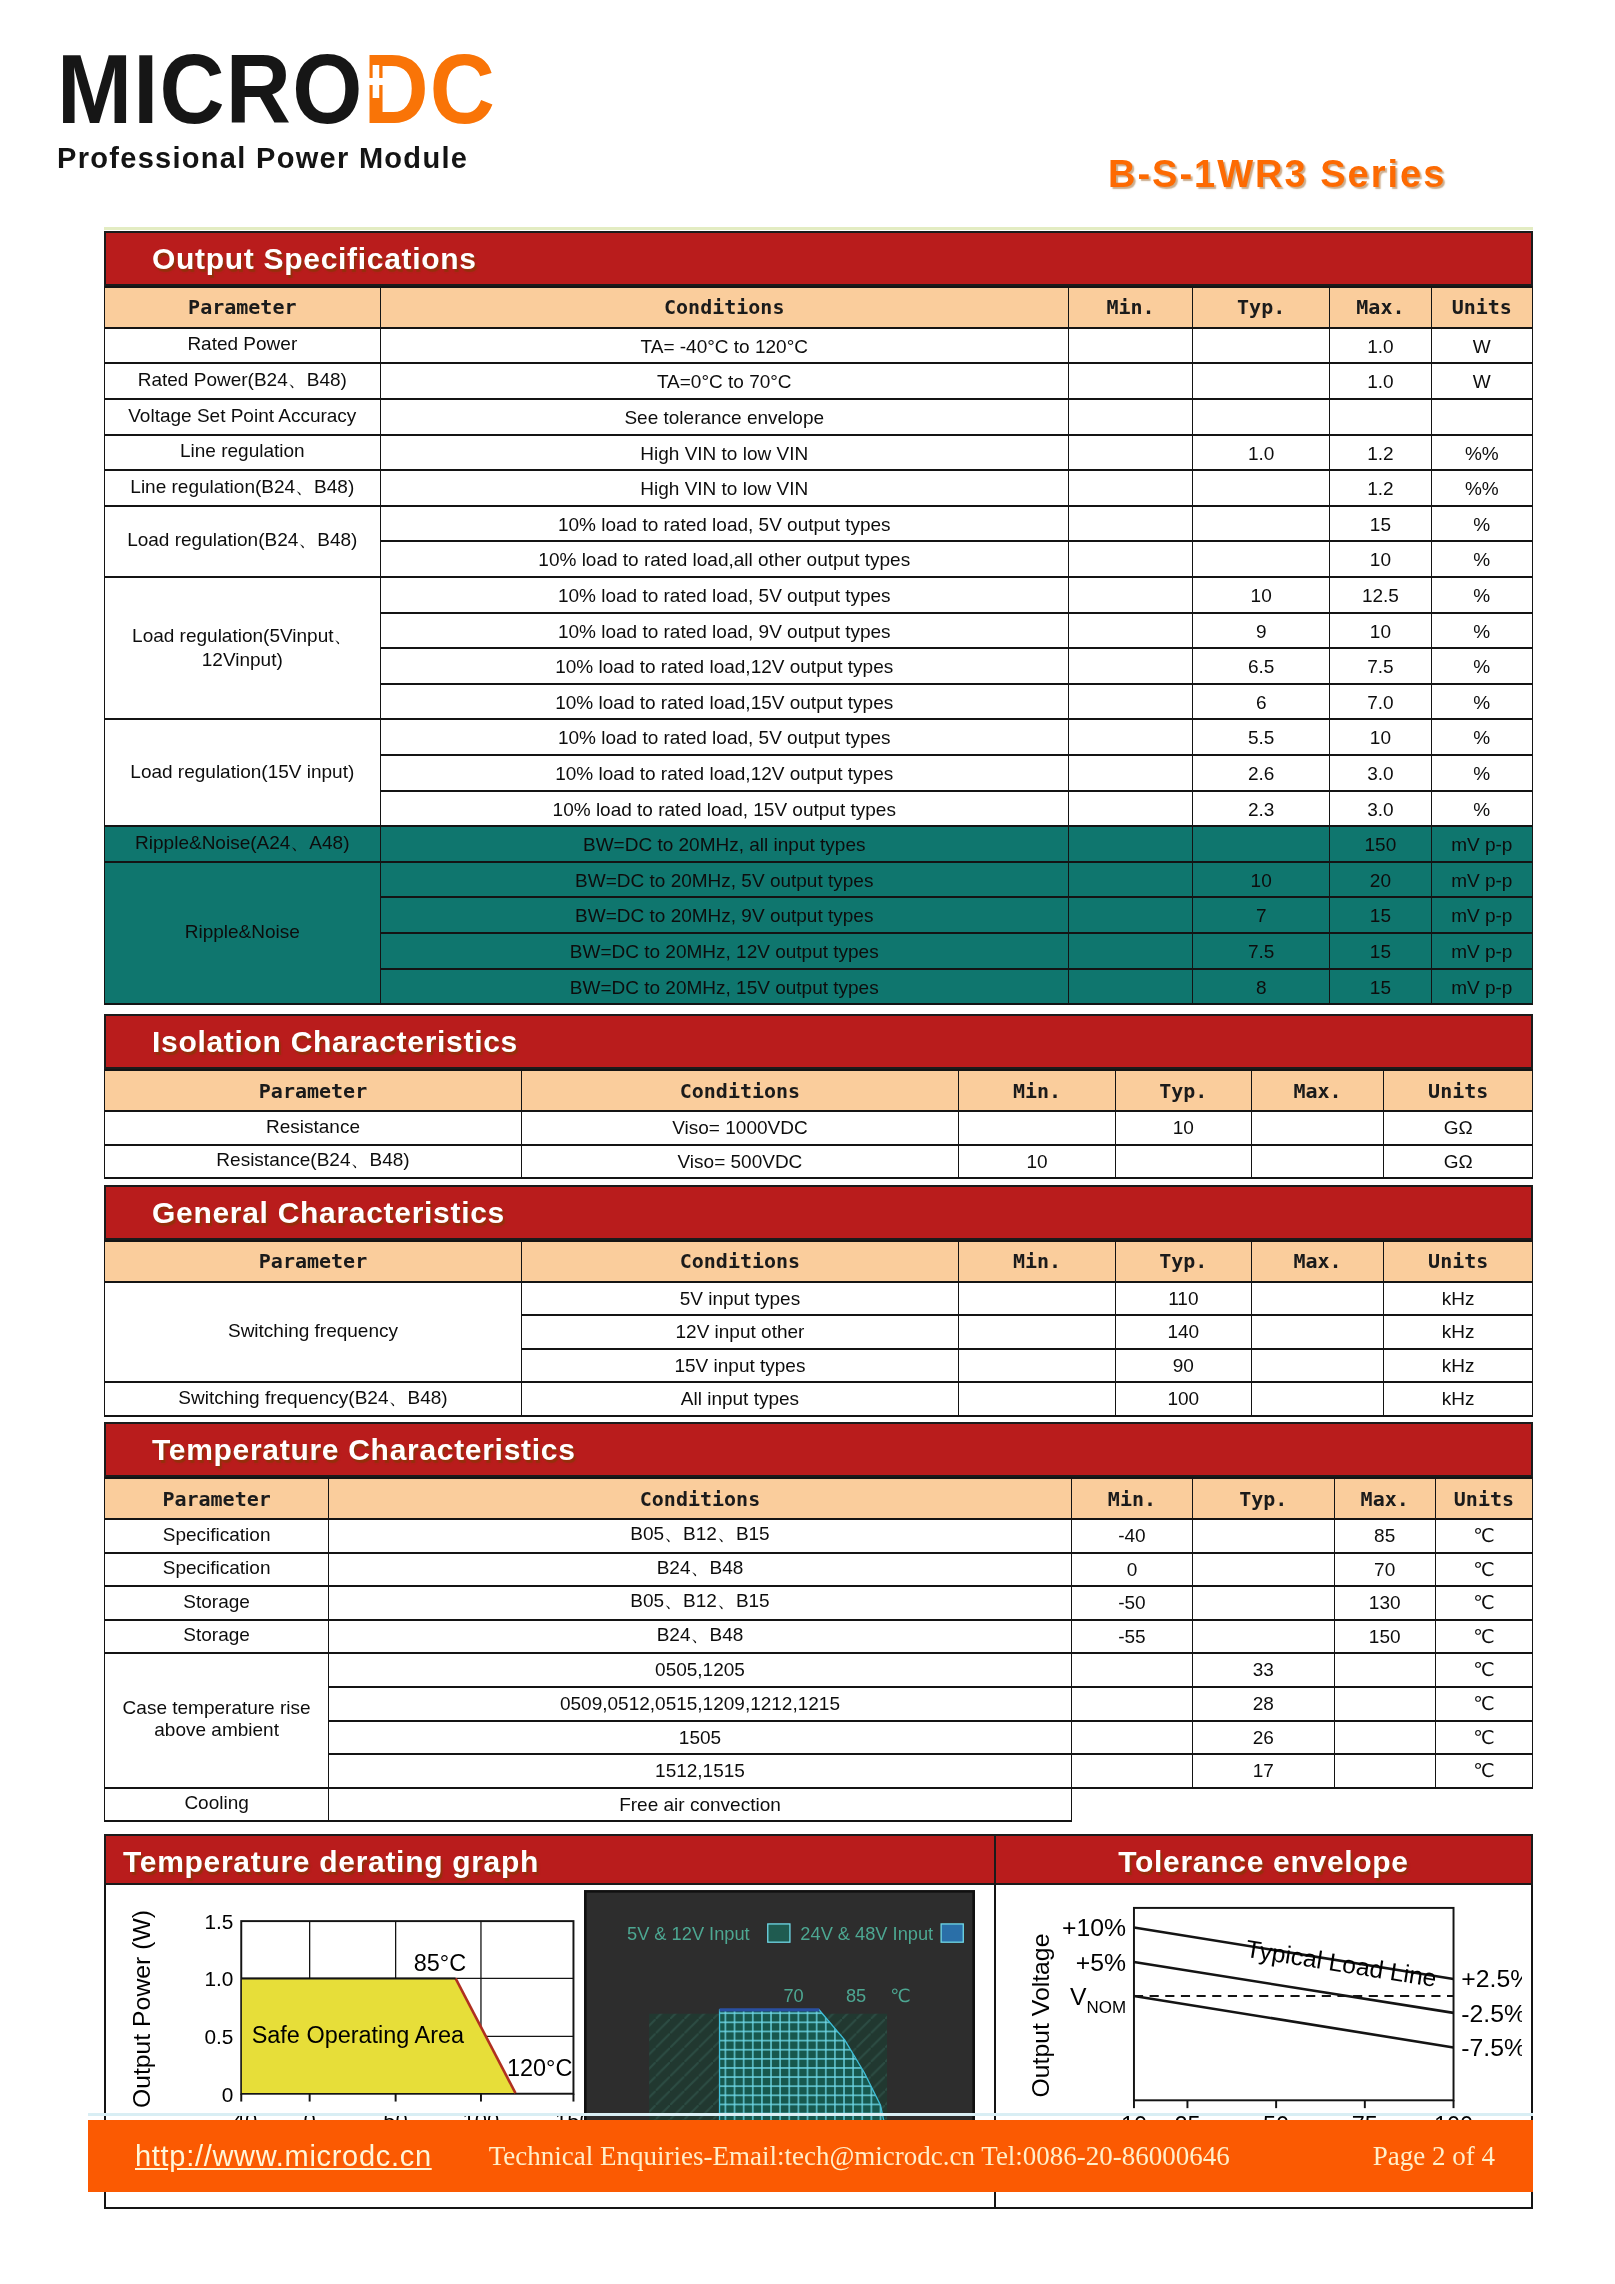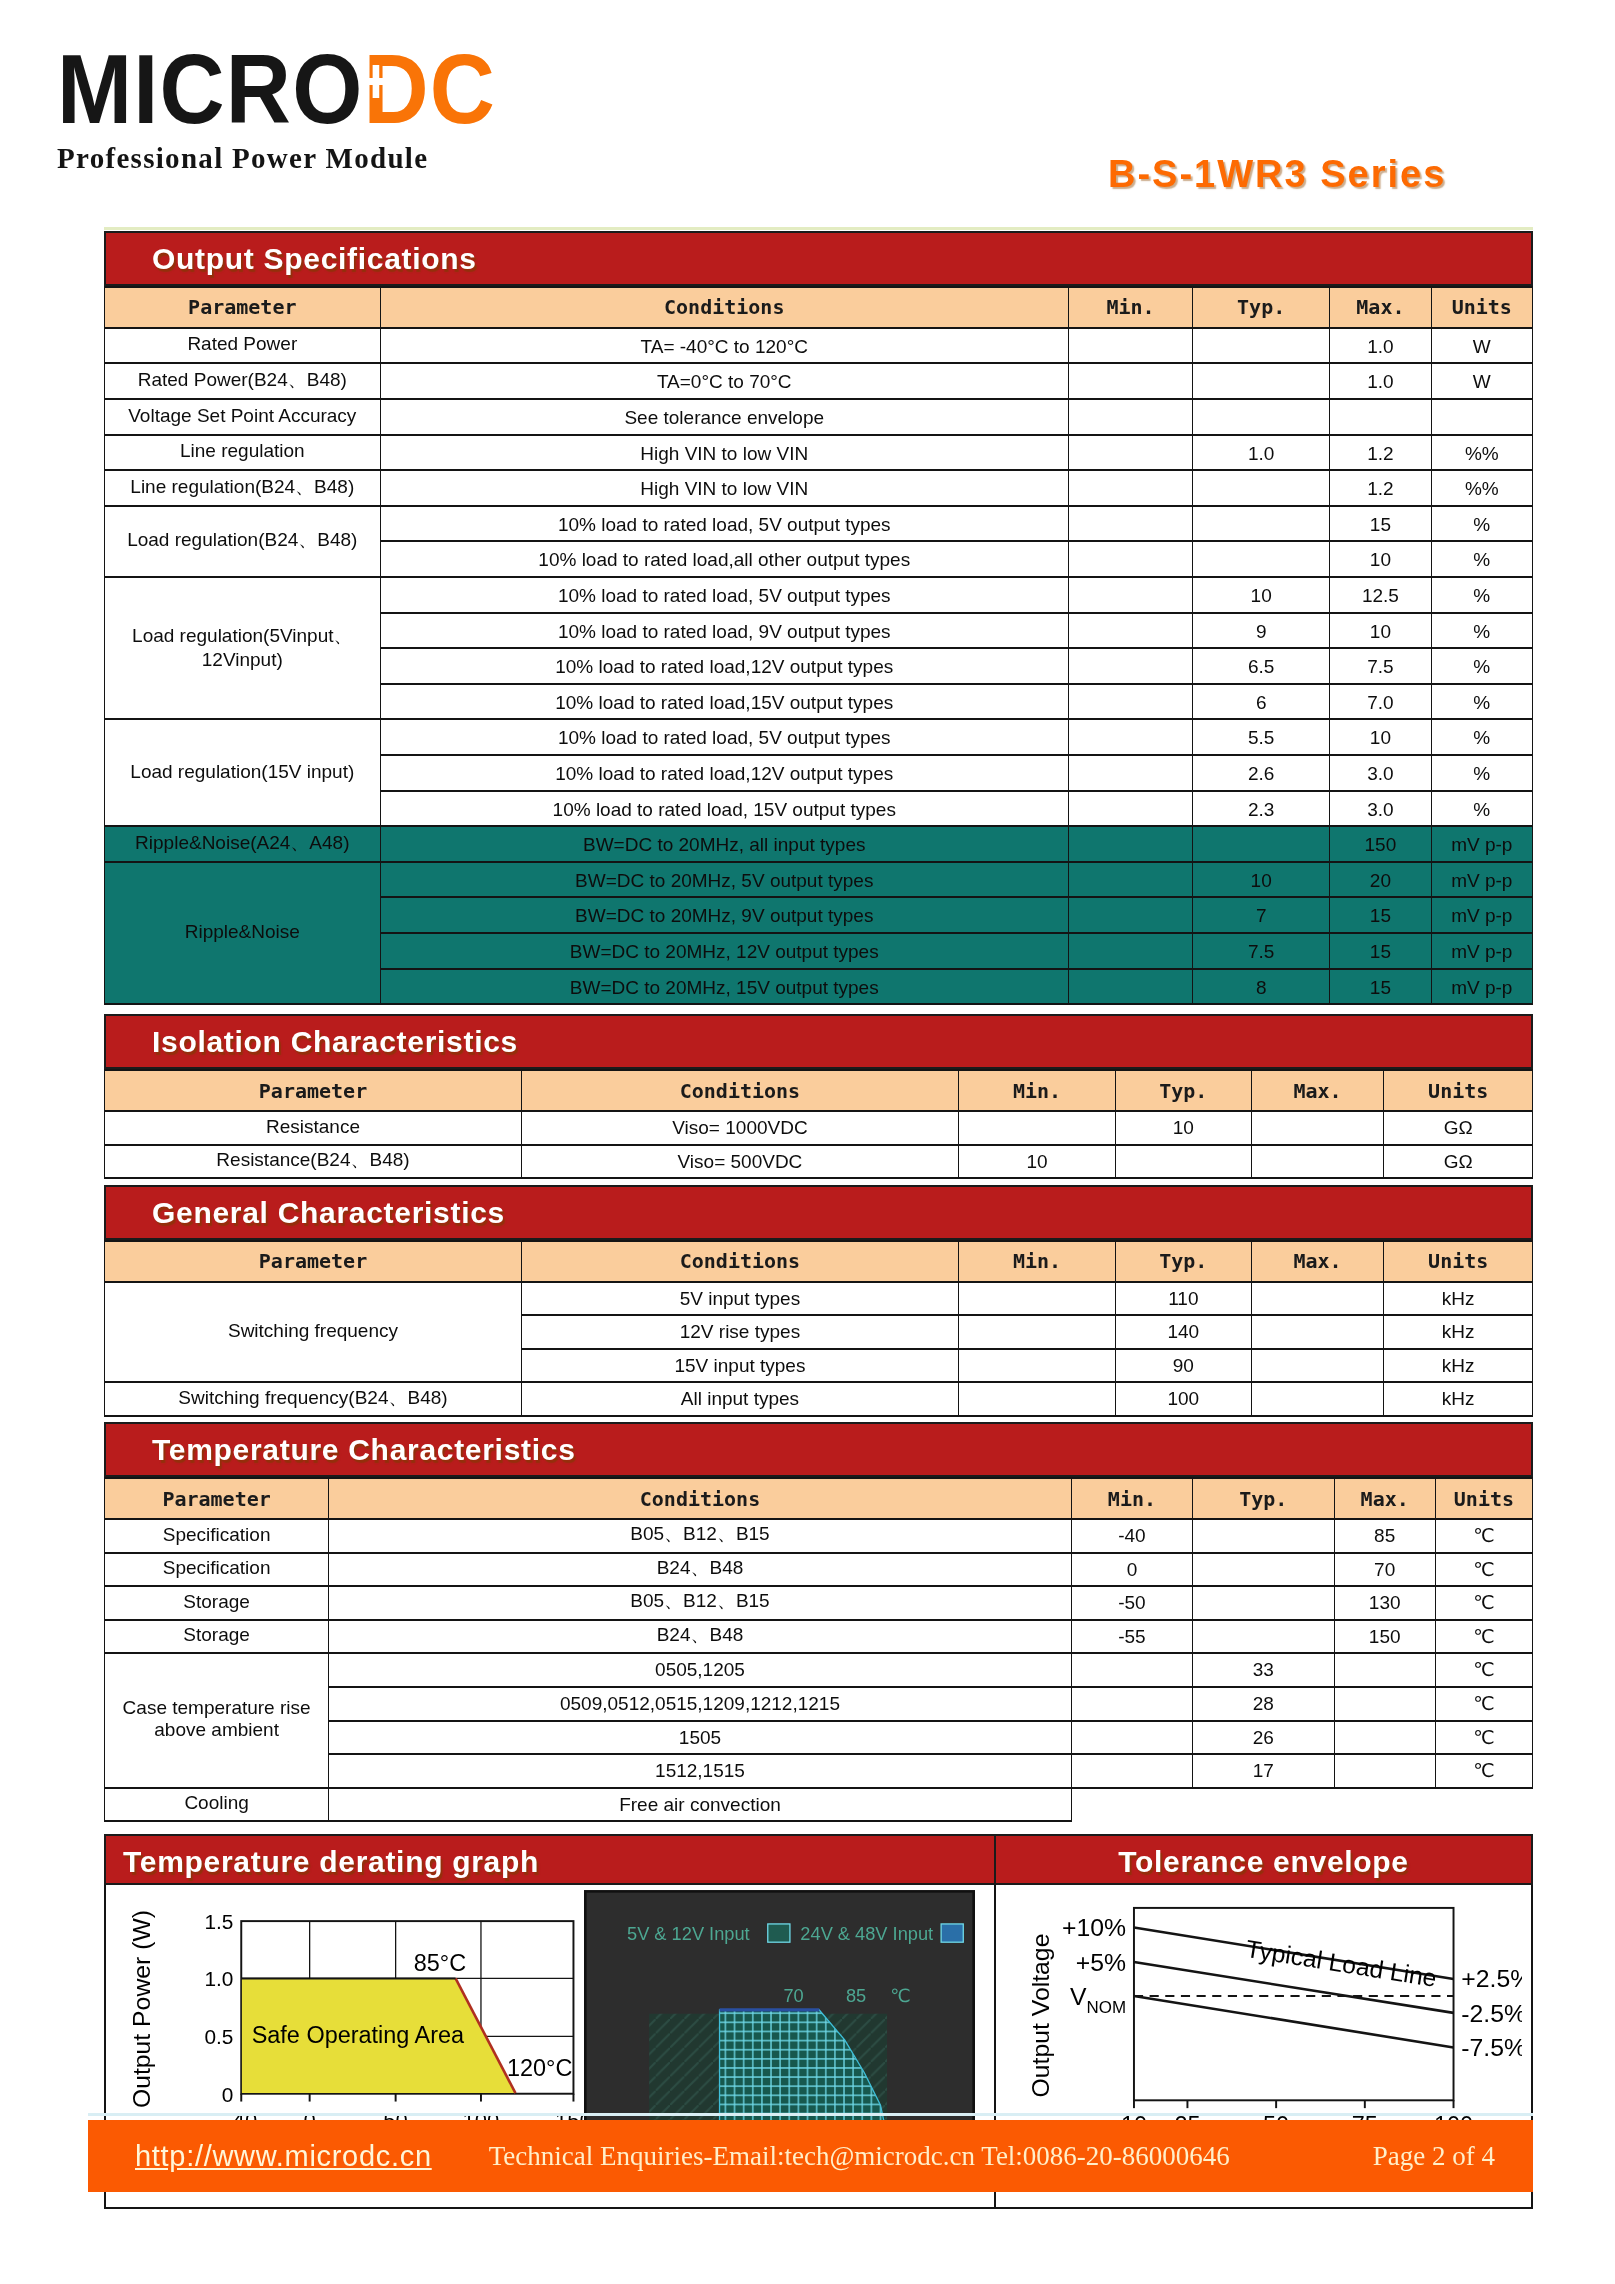--- a/index.html
+++ b/index.html
@@ -7,21 +7,21 @@
   .page{position:relative;width:1616px;height:2284px;background:#ffffff;overflow:hidden;
         font-family:"Liberation Sans","DejaVu Sans",sans-serif;color:#0d0d0d;}
 
   
   .logo{position:absolute;left:57px;top:40px;}
   .logo-line{font-size:98px;line-height:1.0;font-weight:bold;letter-spacing:1.3px;
              transform:scaleX(.92);transform-origin:left;white-space:nowrap;color:#161616;}
   .logo-dc{color:#F97407;}
   .logo-d{position:relative;display:inline-block;color:#F97407;}
   .logo-plus{position:absolute;left:-5.2px;top:9px;font-size:64px;font-weight:bold;color:#ffffff;line-height:1;}
-  .tagline{margin-top:3.9px;font-size:29px;font-weight:bold;letter-spacing:1.3px;color:#141414;font-family:Liberation Serif, serif;}
+  .tagline{margin-top:3.9px;font-size:29px;font-weight:bold;letter-spacing:1.3px;color:#141414;}
   .series{position:absolute;left:1108px;top:153px;font-size:38px;font-weight:bold;letter-spacing:2px;
           color:#FD6A02;text-shadow:2px 2px 1.3px rgba(140,70,0,.45);white-space:nowrap;}
 
   
   .content{position:absolute;left:104px;top:227px;width:1429px;}
   .hairline-green{height:2.6px;background:#E3ECC2;margin-bottom:1.3px;}
 
   .section-bar{background:#b91c1c;border:2px solid #1b1b1b;height:51px;line-height:51px;
                color:#ffffff;font-weight:bold;font-size:30px;padding-left:46px;
                text-shadow:2px 2.6px 1.3px rgba(125,60,0,.65);letter-spacing:0.7px;}
@@ -296,21 +296,21 @@
       </tr>
       <tr>
             <td class="p" rowspan="3">Switching frequency</td>
             <td>5V input types</td>
             <td></td>
             <td>110</td>
             <td></td>
             <td>kHz</td>
           </tr>
       <tr>
-            <td>12V rise types</td>
+            <td>12V input other</td>
             <td></td>
             <td>140</td>
             <td></td>
             <td>kHz</td>
           </tr>
       <tr>
             <td>15V input types</td>
             <td></td>
             <td>90</td>
             <td></td>

